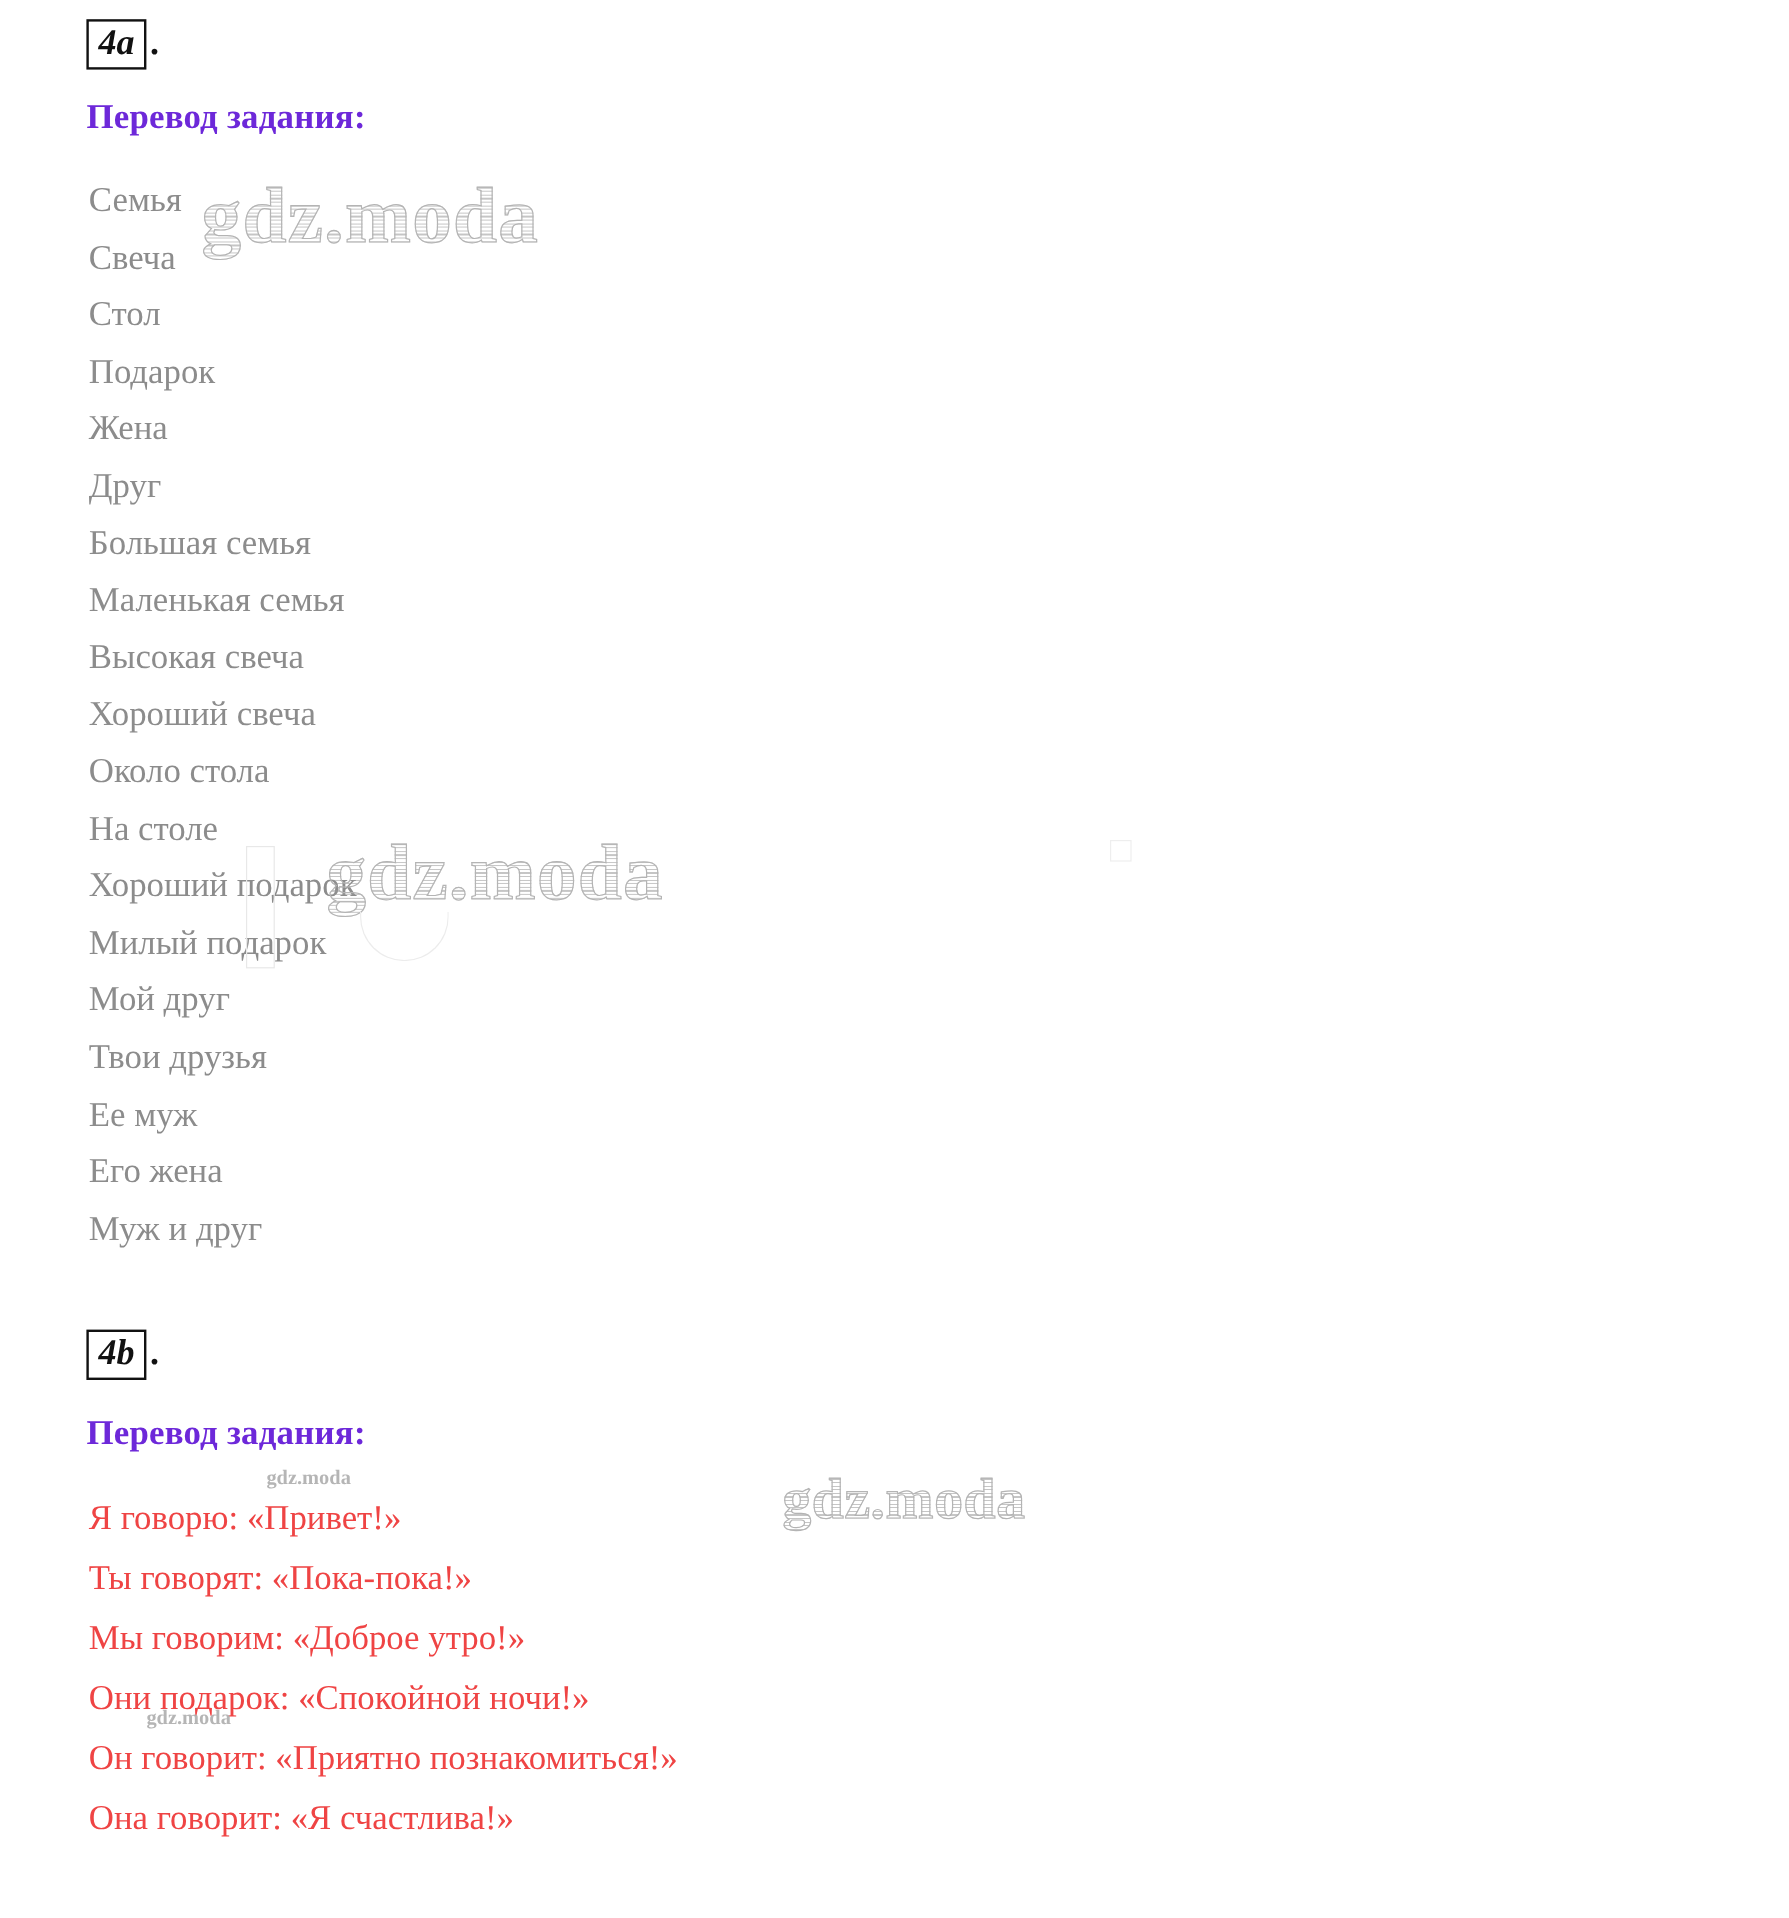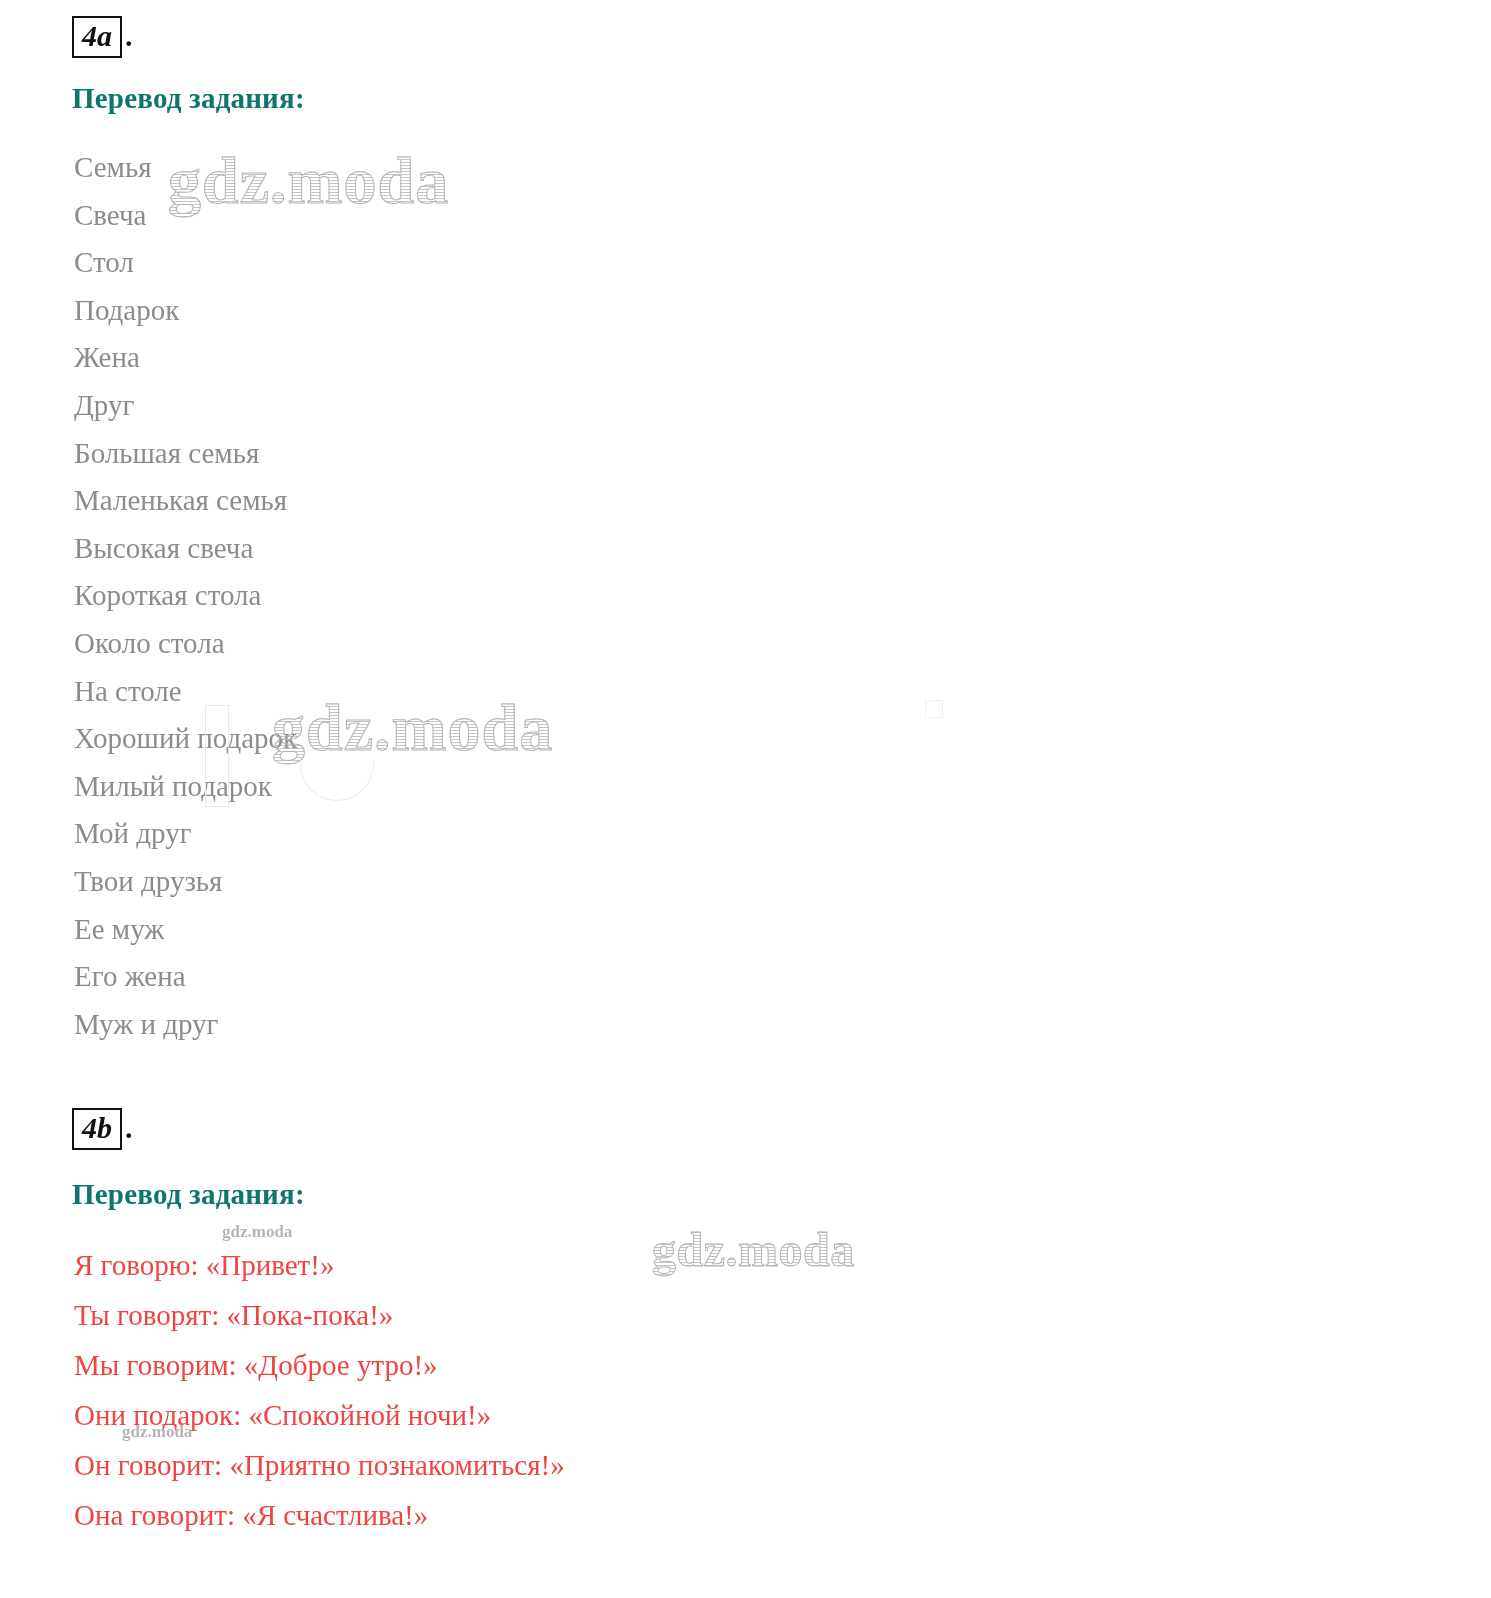--- a/index.html
+++ b/index.html
@@ -43,21 +43,21 @@
     font-size: 30px;
     color: #111111;
     margin-left: 3px;
   }
   .section-heading {
     position: absolute;
     left: 72px;
     font-family: "Liberation Serif", serif;
     font-weight: bold;
     font-size: 29px;
-    color: #0f766e;
+    color: #6d28d9;
     letter-spacing: 0.2px;
   }
   .lines {
     position: absolute;
     left: 74px;
   }
   .line {
     font-family: "Liberation Serif", serif;
     font-size: 29px;
     line-height: 47.6px;
@@ -130,21 +130,21 @@
   <div class="lines lines-a" style="top: 144px;">
     <div class="line">Семья</div>
     <div class="line">Свеча</div>
     <div class="line">Стол</div>
     <div class="line">Подарок</div>
     <div class="line">Жена</div>
     <div class="line">Друг</div>
     <div class="line">Большая семья</div>
     <div class="line">Маленькая семья</div>
     <div class="line">Высокая свеча</div>
-    <div class="line">Короткая стола</div>
+    <div class="line">Хороший свеча</div>
     <div class="line">Около стола</div>
     <div class="line">На столе</div>
     <div class="line">Хороший подарок</div>
     <div class="line">Милый подарок</div>
     <div class="line">Мой друг</div>
     <div class="line">Твои друзья</div>
     <div class="line">Ее муж</div>
     <div class="line">Его жена</div>
     <div class="line">Муж и друг</div>
   </div>

